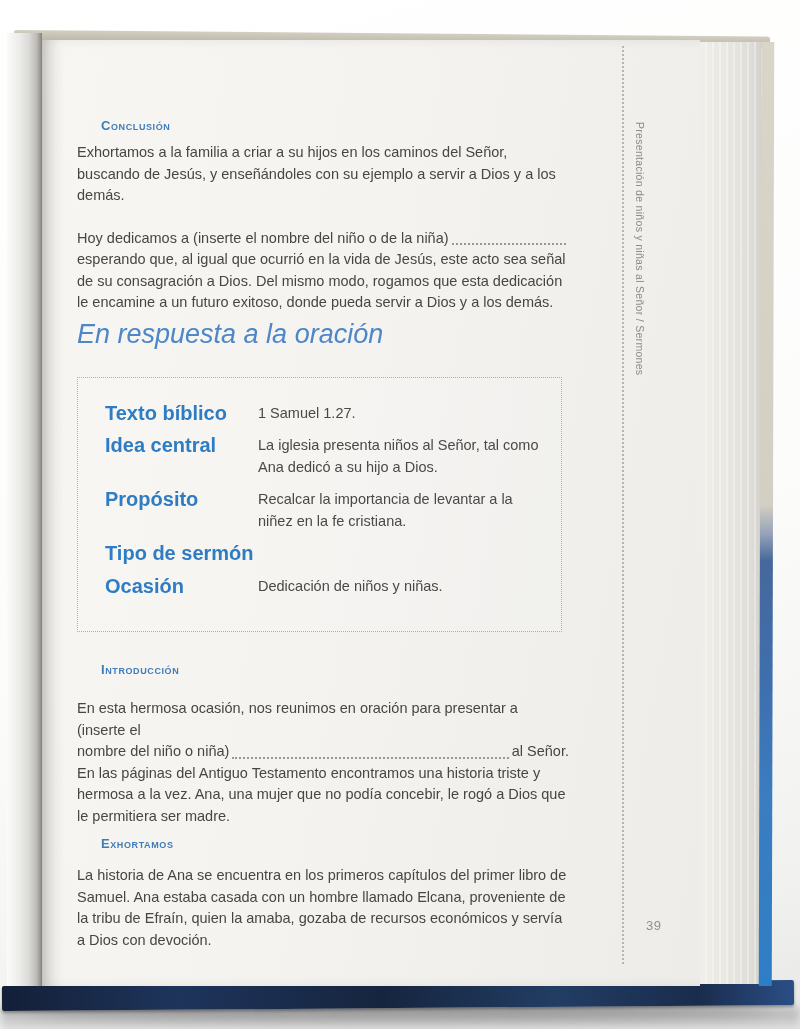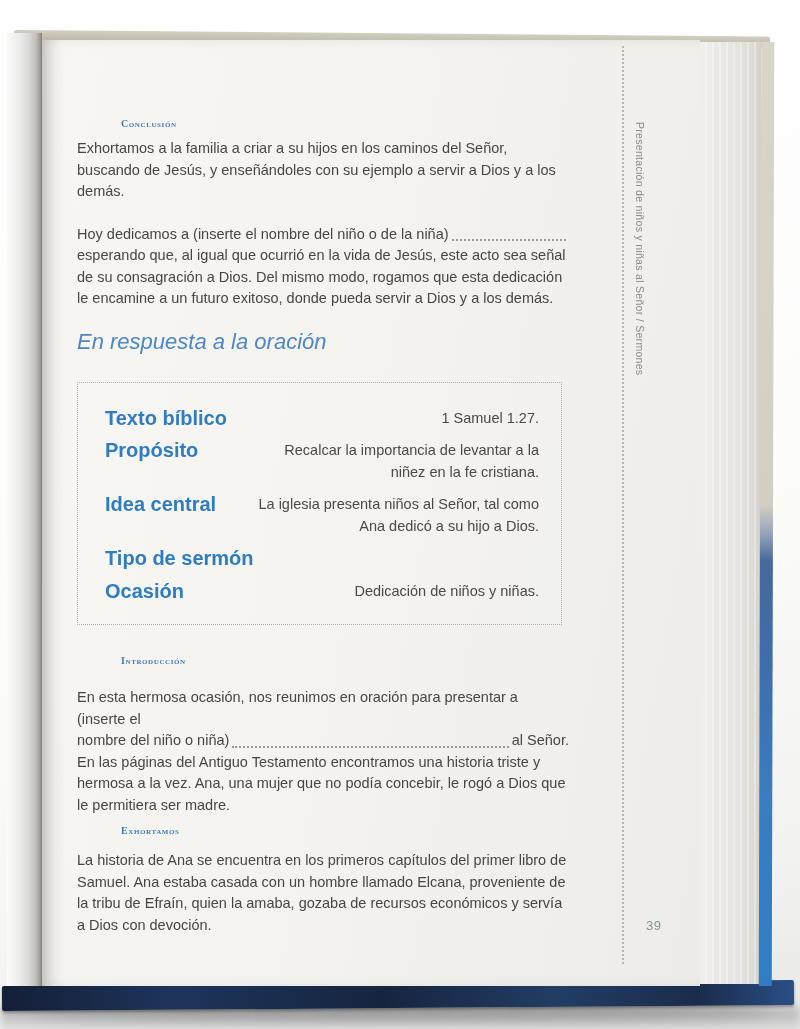--- a/index.html
+++ b/index.html
@@ -68,53 +68,53 @@
   .page-num {
     position:absolute; left:604px; top:878px;
     font-size:13px; color:#8a929c; letter-spacing:.5px;
   }
 
   
   .text-col { position:absolute; left:35px; top:78px; width:492px; color:#474645; }
   .body-txt { font-size:14.5px; line-height:21.5px; }
 
   .kicker {
-    display:block; margin-left:44px;
+    display:block; margin-left:24px;
     font-variant:small-caps; font-weight:700;
-    font-size:10px; letter-spacing:.6px; color:#3f7cba;font-family:Liberation Serif, serif;
+    font-size:13px; letter-spacing:.6px; color:#3f7cba;
   }
   .leader-line { display:flex; align-items:flex-end; }
   .leader {
     flex:1 1 auto; margin:0 3px 4px 3px; height:0;
     border-bottom:2px dotted #9a9896;
   }
 
   .mt-para1 { margin-top:21px; }
   .mt-para2 { margin-top:9px; }
 
   .sermon-title {
     margin-top:44px;
     font-size:29px; font-weight:700; font-style:italic;
     letter-spacing:-.4px; color:#2565b0;
   }
   .sermon-subtitle {
-    margin-top:19px;
-    font-size:22px; font-style:italic; color:#4d87c7;
+    margin-top:5px;
+    font-size:27px; font-style:italic; color:#4d87c7;
   }
 
   .info-box {
     margin-top:27px; width:485px;
     border:1.5px dotted #8fb6d9;
     padding:25px 22px 22px 27px;
     background:rgba(255,255,255,.12);
   }
   .info-row { display:grid; grid-template-columns:153px 1fr; margin-bottom:11px; }
-  .info-row:last-child { margin-bottom:0; }
+  .info-row:last-child { margin-bottom:12px; }
   .info-label { font-weight:700; font-size:20px; color:#2e7cc3; line-height:21.5px; }
-  .info-value { font-size:14.5px; line-height:21.5px; color:#4a4948;text-align:right; }
+  .info-value { font-size:14.5px; line-height:21.5px; color:#4a4948; }
 
   .mt-kicker2 { margin-top:30px; }
   .mt-intro  { margin-top:21px; }
   .mt-kicker3 { margin-top:9px; }
   .mt-des    { margin-top:14px; }
 </style>
 </head>
 <body>
 
 <div class="book-shadow-wide"></div>
@@ -146,26 +146,26 @@
     </div>
 
     <div class="sermon-subtitle">En respuesta a la oración</div>
 
     <div class="info-box">
       <div class="info-row">
         <span class="info-label">Texto bíblico</span>
         <span class="info-value">1 Samuel 1.27.</span>
       </div>
       <div class="info-row">
+        <span class="info-label">Idea central</span>
+        <span class="info-value">La iglesia presenta niños al Señor, tal como Ana dedicó a su hijo a Dios.</span>
+      </div>
+      <div class="info-row">
         <span class="info-label">Propósito</span>
         <span class="info-value">Recalcar la importancia de levantar a la niñez en la fe cristiana.</span>
-      </div>
-      <div class="info-row">
-        <span class="info-label">Idea central</span>
-        <span class="info-value">La iglesia presenta niños al Señor, tal como Ana dedicó a su hijo a Dios.</span>
       </div>
       <div class="info-row">
         <span class="info-label">Tipo de sermón</span>
       </div>
       <div class="info-row">
         <span class="info-label">Ocasión</span>
         <span class="info-value">Dedicación de niños y niñas.</span>
       </div>
     </div>
 

